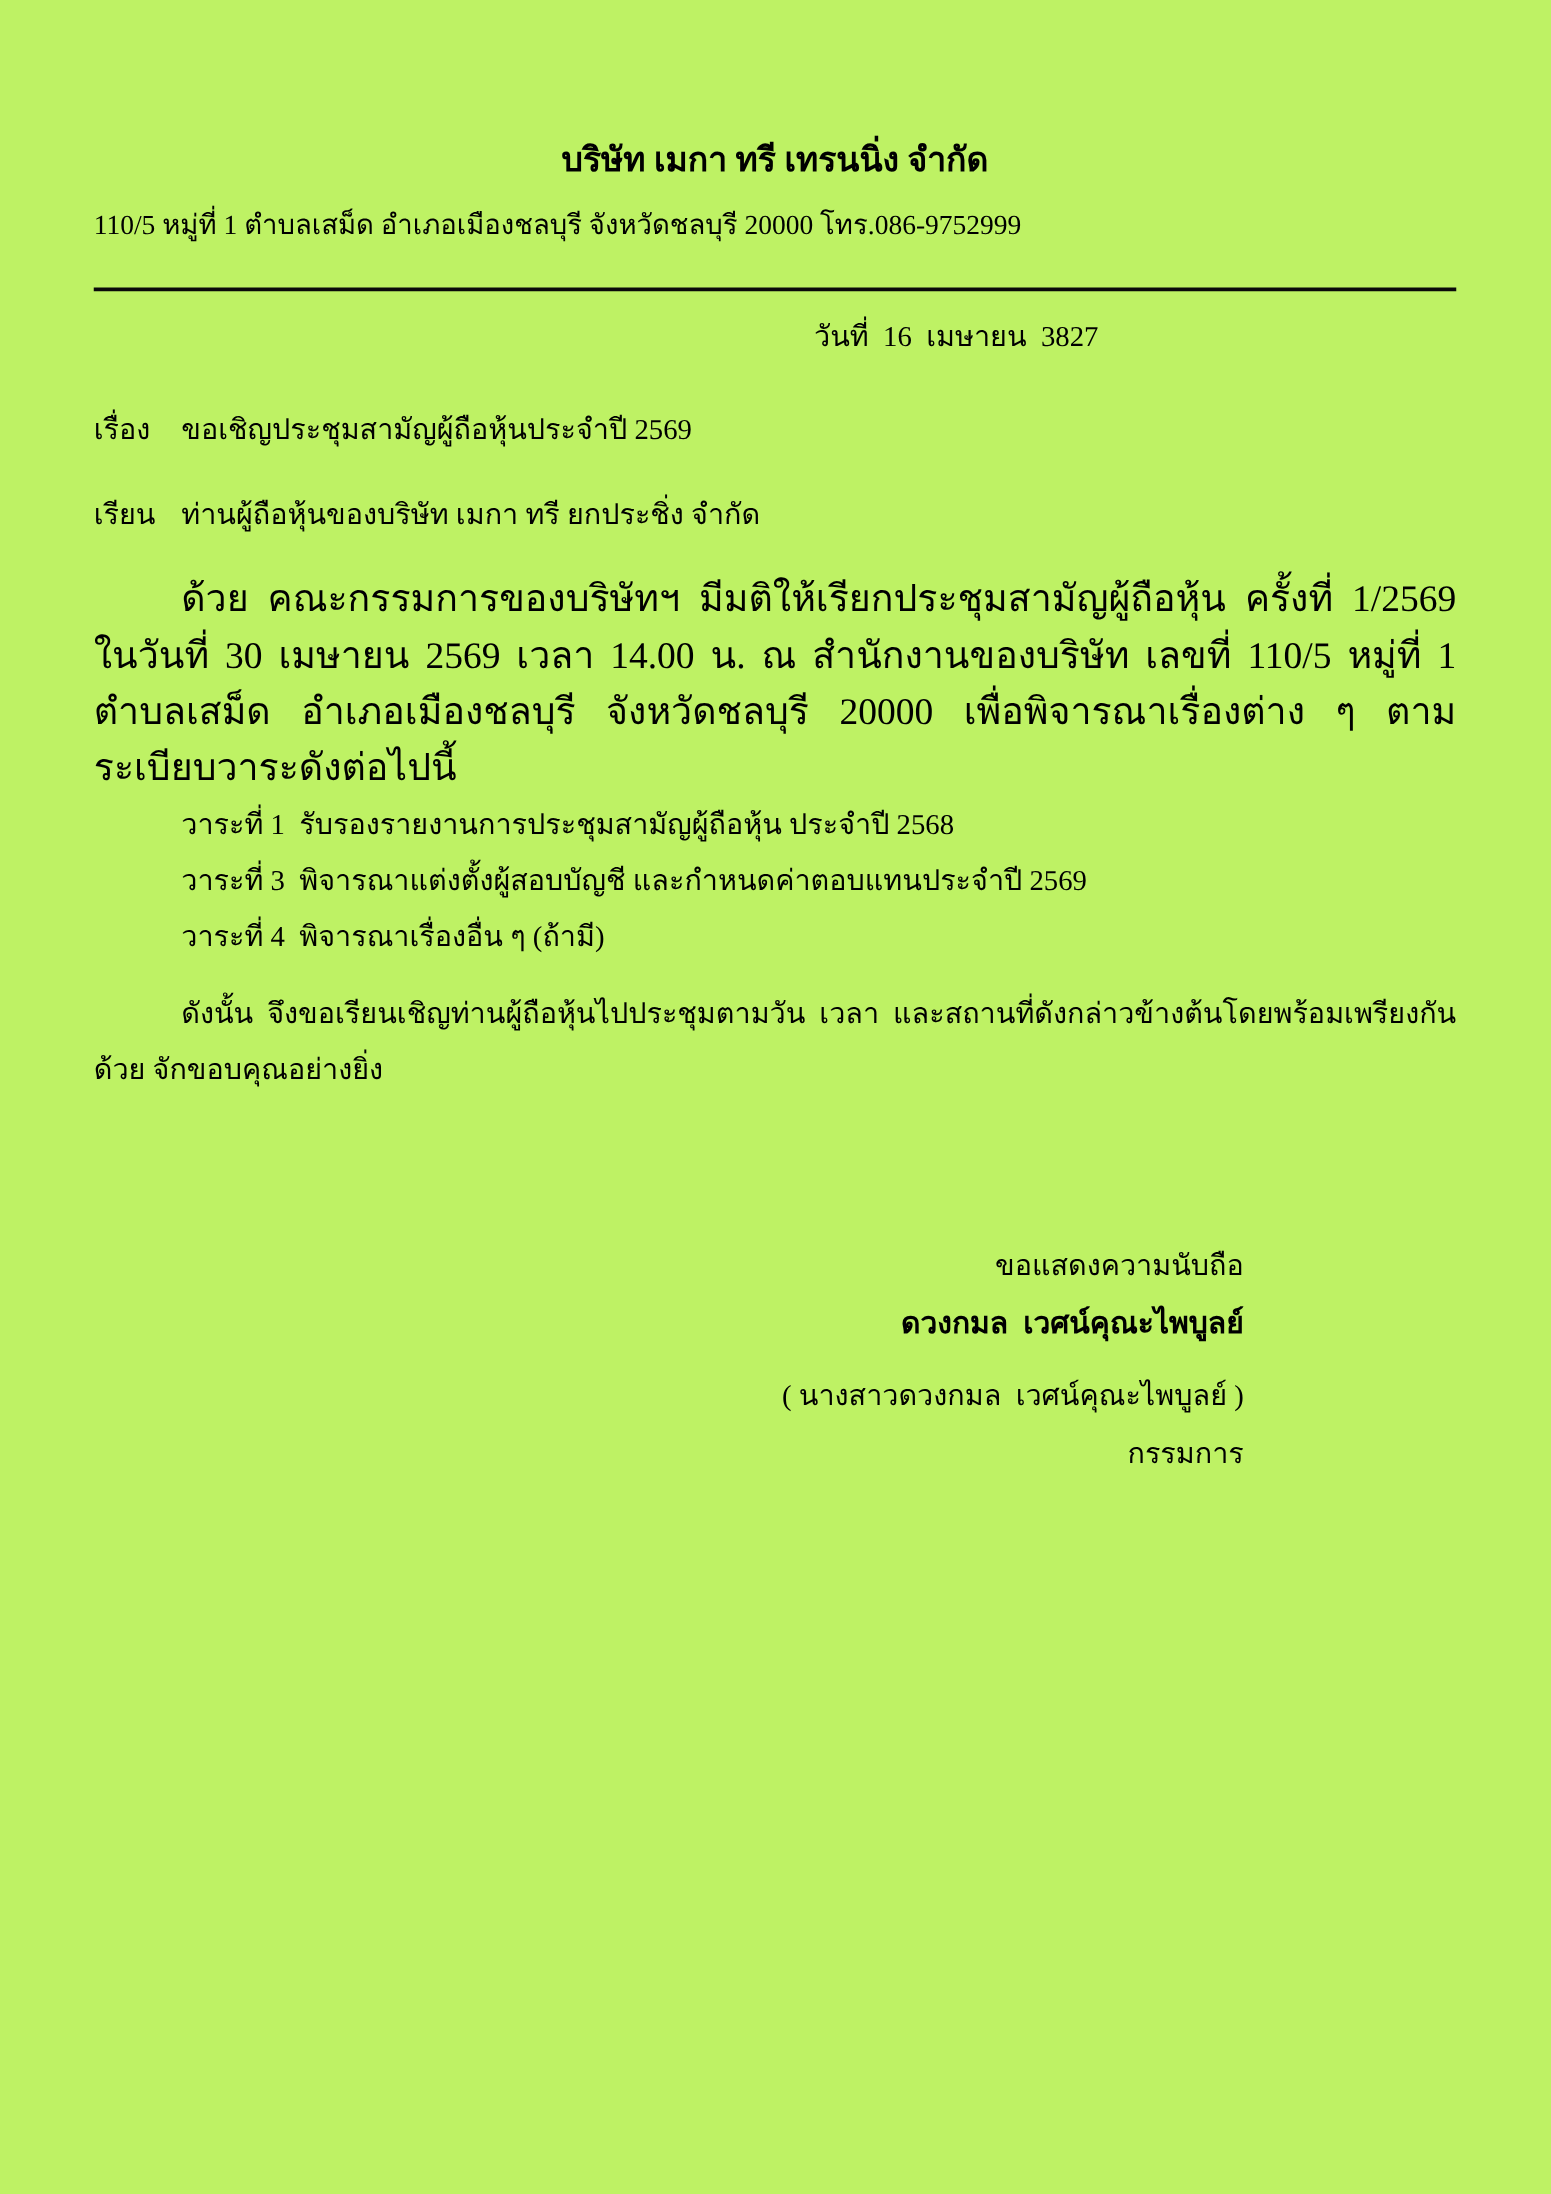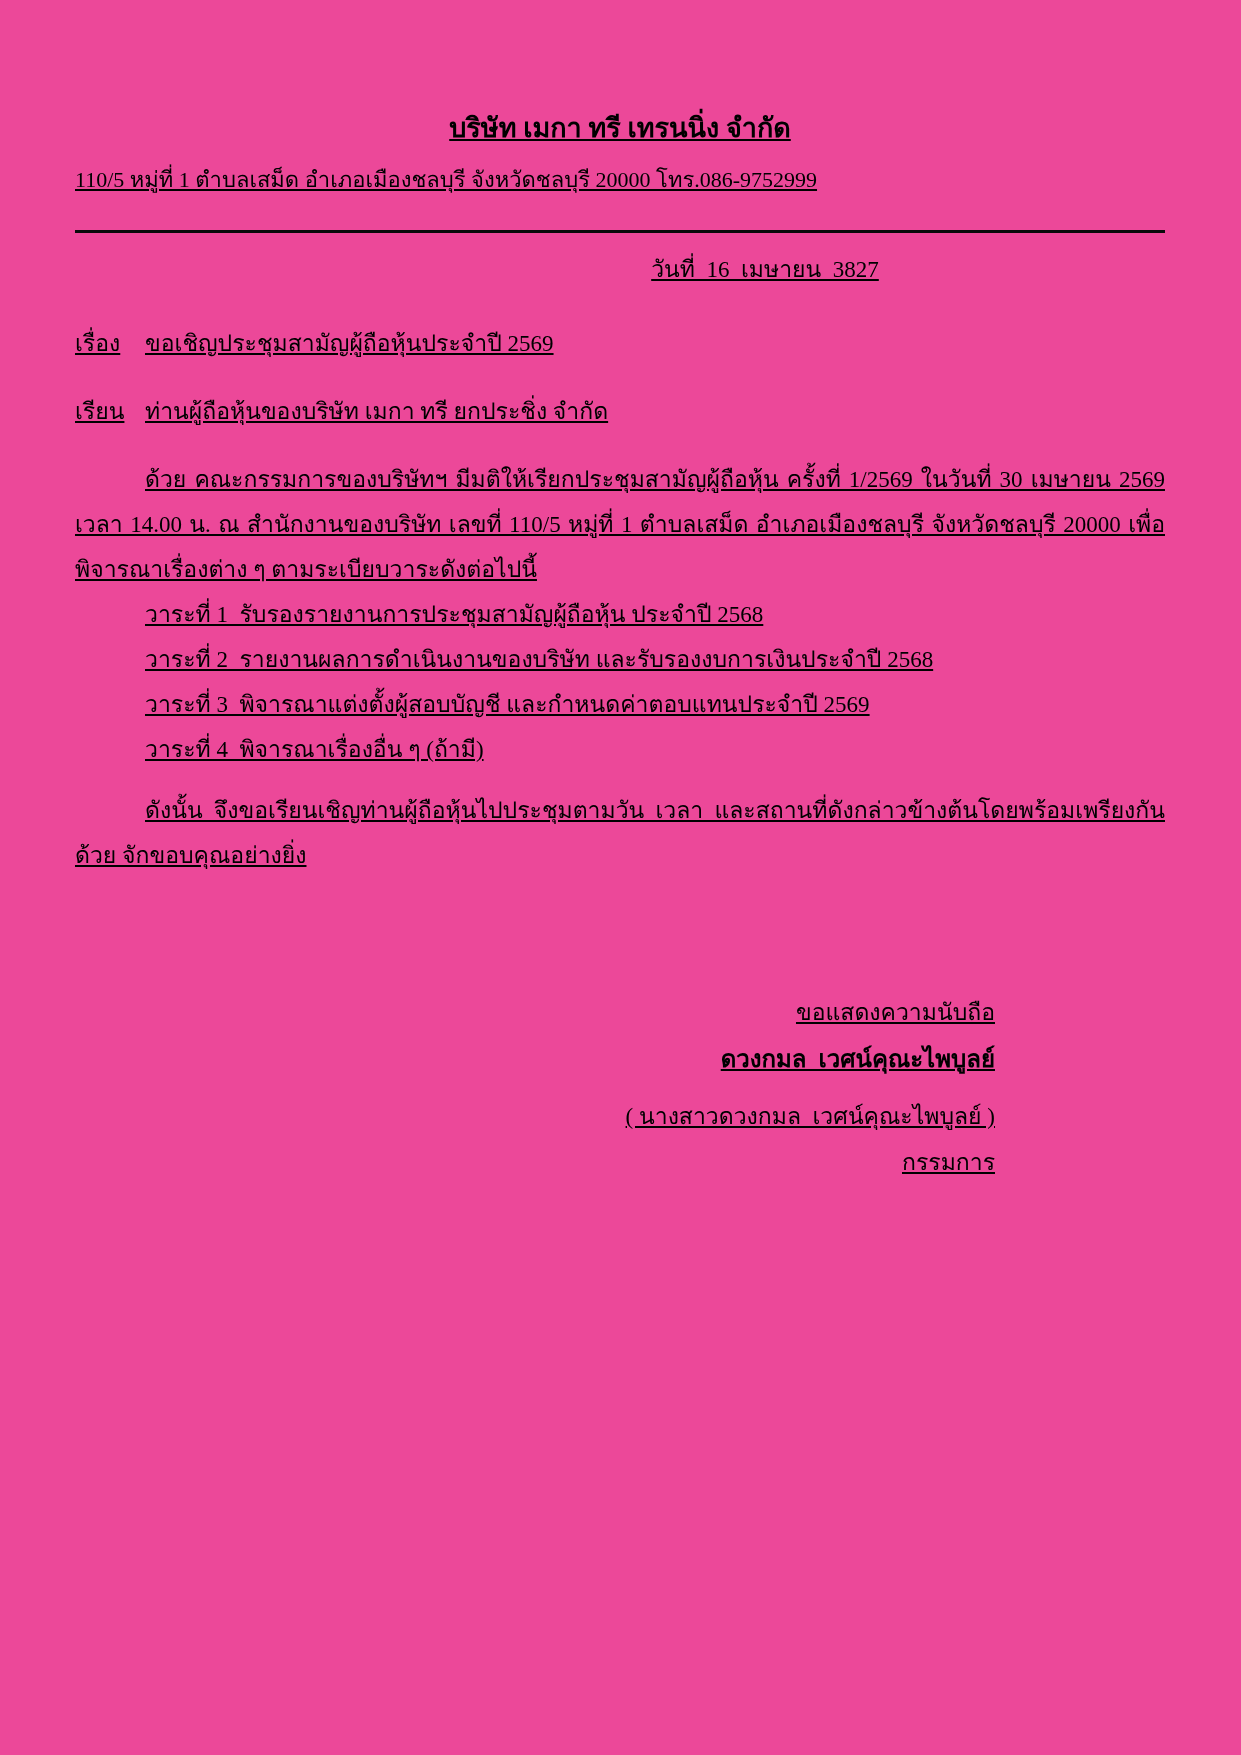--- a/index.html
+++ b/index.html
@@ -6,23 +6,22 @@
   html, body { background: #ffffff; }
   body {
     font-family: "Liberation Serif", "DejaVu Serif", serif;
     color: #000000;
   }
   .page {
     position: relative;
     width: 1241px;
     height: 1755px;
     margin: 0 auto;
-    background: #ec4899;
+    background: #bef264;
     overflow: hidden;
-    text-decoration: underline;
   }
   .content {
     padding: 0 76px 0 75px;
   }
   .company-name {
     padding-top: 110px;
     text-align: center;
     font-weight: bold;
     font-size: 27px;
     line-height: 36px;
@@ -51,21 +50,21 @@
     display: flex;
     font-size: 23px;
     line-height: 34px;
   }
   .subject-row { margin-top: 40px; }
   .to-row { margin-top: 34px; }
   .field-label { width: 70px; flex: 0 0 70px; }
   .field-value { flex: 1; }
   .body-paragraph {
     margin-top: 28px;
-    font-size: 23px;
+    font-size: 30px;
     line-height: 45px;
     text-align: justify;
     text-indent: 70px;
   }
   .agenda-list {
     font-size: 23px;
     line-height: 45px;
   }
   .agenda-item {
     padding-left: 70px;
@@ -127,21 +126,20 @@
 
     <div class="field-row to-row">
       <div class="field-label">เรียน</div>
       <div class="field-value">ท่านผู้ถือหุ้นของบริษัท เมกา ทรี ยกประชิ่ง จำกัด</div>
     </div>
 
     <p class="body-paragraph">ด้วย คณะกรรมการของบริษัทฯ มีมติให้เรียกประชุมสามัญผู้ถือหุ้น ครั้งที่ 1/2569 ในวันที่ 30 เมษายน 2569 เวลา 14.00 น. ณ สำนักงานของบริษัท เลขที่ 110/5 หมู่ที่ 1 ตำบลเสม็ด อำเภอเมืองชลบุรี จังหวัดชลบุรี 20000 เพื่อพิจารณาเรื่องต่าง ๆ ตามระเบียบวาระดังต่อไปนี้</p>
 
     <div class="agenda-list">
       <div class="agenda-item">วาระที่ 1  รับรองรายงานการประชุมสามัญผู้ถือหุ้น ประจำปี 2568</div>
-      <div class="agenda-item">วาระที่ 2  รายงานผลการดำเนินงานของบริษัท และรับรองงบการเงินประจำปี 2568</div>
       <div class="agenda-item">วาระที่ 3  พิจารณาแต่งตั้งผู้สอบบัญชี และกำหนดค่าตอบแทนประจำปี 2569</div>
       <div class="agenda-item">วาระที่ 4  พิจารณาเรื่องอื่น ๆ (ถ้ามี)</div>
     </div>
 
     <p class="closing-paragraph">ดังนั้น จึงขอเรียนเชิญท่านผู้ถือหุ้นไปประชุมตามวัน เวลา และสถานที่ดังกล่าวข้างต้นโดยพร้อมเพรียงกันด้วย จักขอบคุณอย่างยิ่ง</p>
 
     <div class="signature-block">
       <div class="signature-closing">ขอแสดงความนับถือ</div>
       <div class="signer-name">ดวงกมล  เวศน์คุณะไพบูลย์</div>
       <div class="signer-name-paren">( นางสาวดวงกมล  เวศน์คุณะไพบูลย์ )</div>

